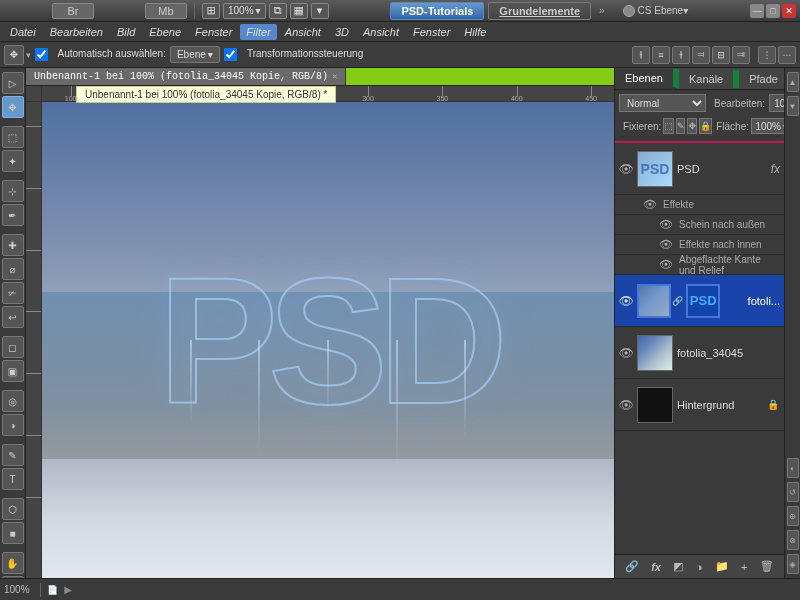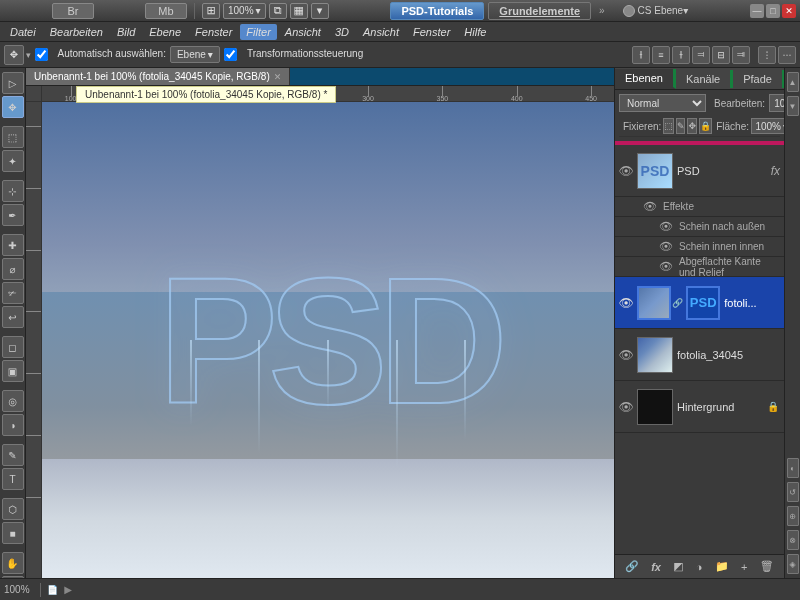--- a/index.html
+++ b/index.html
@@ -185,24 +185,25 @@
 
     
     #canvas-area {
       flex: 1;
       background: #5a5a5a;
       position: relative;
       overflow: hidden;
     }
     #doc-tab-bar {
       height: 18px;
-      background: #0c4a6e;
+      background: #84cc16;
       display: flex;
       align-items: center;
       border-bottom: 1px solid #222;
+      font-family: Liberation Mono, monospace;
     }
     .doc-tab {
       padding: 2px 8px;
       font-size: 10px;
       background: #555;
       border-right: 1px solid #333;
       color: #ccc;
       display: flex;
       align-items: center;
       gap: 4px;
@@ -292,31 +293,31 @@
       background: #444;
       display: flex;
       align-items: center;
       border-bottom: 1px solid #222;
     }
     .panel-tab {
       padding: 3px 10px;
       font-size: 11px;
       color: #ccc;
       cursor: pointer;
-      border-right: 3px solid #15803d;
+      border-right: 6px solid #15803d;
     }
     .panel-tab.active { background: #3a3a3a; color: white; border-bottom: 2px solid #3a3a3a; }
     .panel-tab-expand {
       margin-left: auto;
       padding: 3px 6px;
       color: #aaa;
     }
     #layers-controls {
       padding: 4px;
-      border-bottom: 4px solid #be185d;
+      border-bottom: 2px solid #be185d;
     }
     .layer-mode-row {
       display: flex;
       align-items: center;
       gap: 4px;
       margin-bottom: 4px;
     }
     .layer-mode-select {
       flex: 1;
       background: #555;
@@ -395,21 +396,21 @@
       flex: 1;
       overflow: hidden;
     }
     .layer-name {
       font-size: 11px;
       color: #ddd;
       white-space: nowrap;
       overflow: hidden;
       text-overflow: ellipsis;
     }
-    .layer-name.selected-layer { color: white; }
+    .layer-name.selected-layer { color: white; text-align: right; }
     .layer-fx-icon {
       font-size: 10px;
       color: #aaa;
       flex-shrink: 0;
     }
     .layer-lock-icon {
       font-size: 10px;
       color: #888;
       flex-shrink: 0;
     }
@@ -803,21 +804,21 @@
       <div class="sub-layer-item">
         <div class="sub-layer-vis">👁</div>
         <span>Effekte</span>
       </div>
       <div class="sub-layer-item" style="padding-left:44px;">
         <div class="sub-layer-vis">👁</div>
         <span>Schein nach außen</span>
       </div>
       <div class="sub-layer-item" style="padding-left:44px;">
         <div class="sub-layer-vis">👁</div>
-        <span>Schein innen innen</span>
+        <span>Effekte nach innen</span>
       </div>
       <div class="sub-layer-item" style="padding-left:44px;">
         <div class="sub-layer-vis">👁</div>
         <span>Abgeflachte Kante und Relief</span>
       </div>
 
       <div class="layer-item selected">
         <div class="layer-vis" style="color:#ddd;">👁</div>
         <div style="display:flex;align-items:center;gap:1px;flex-shrink:0;">
           <div class="psd-combined-left">

